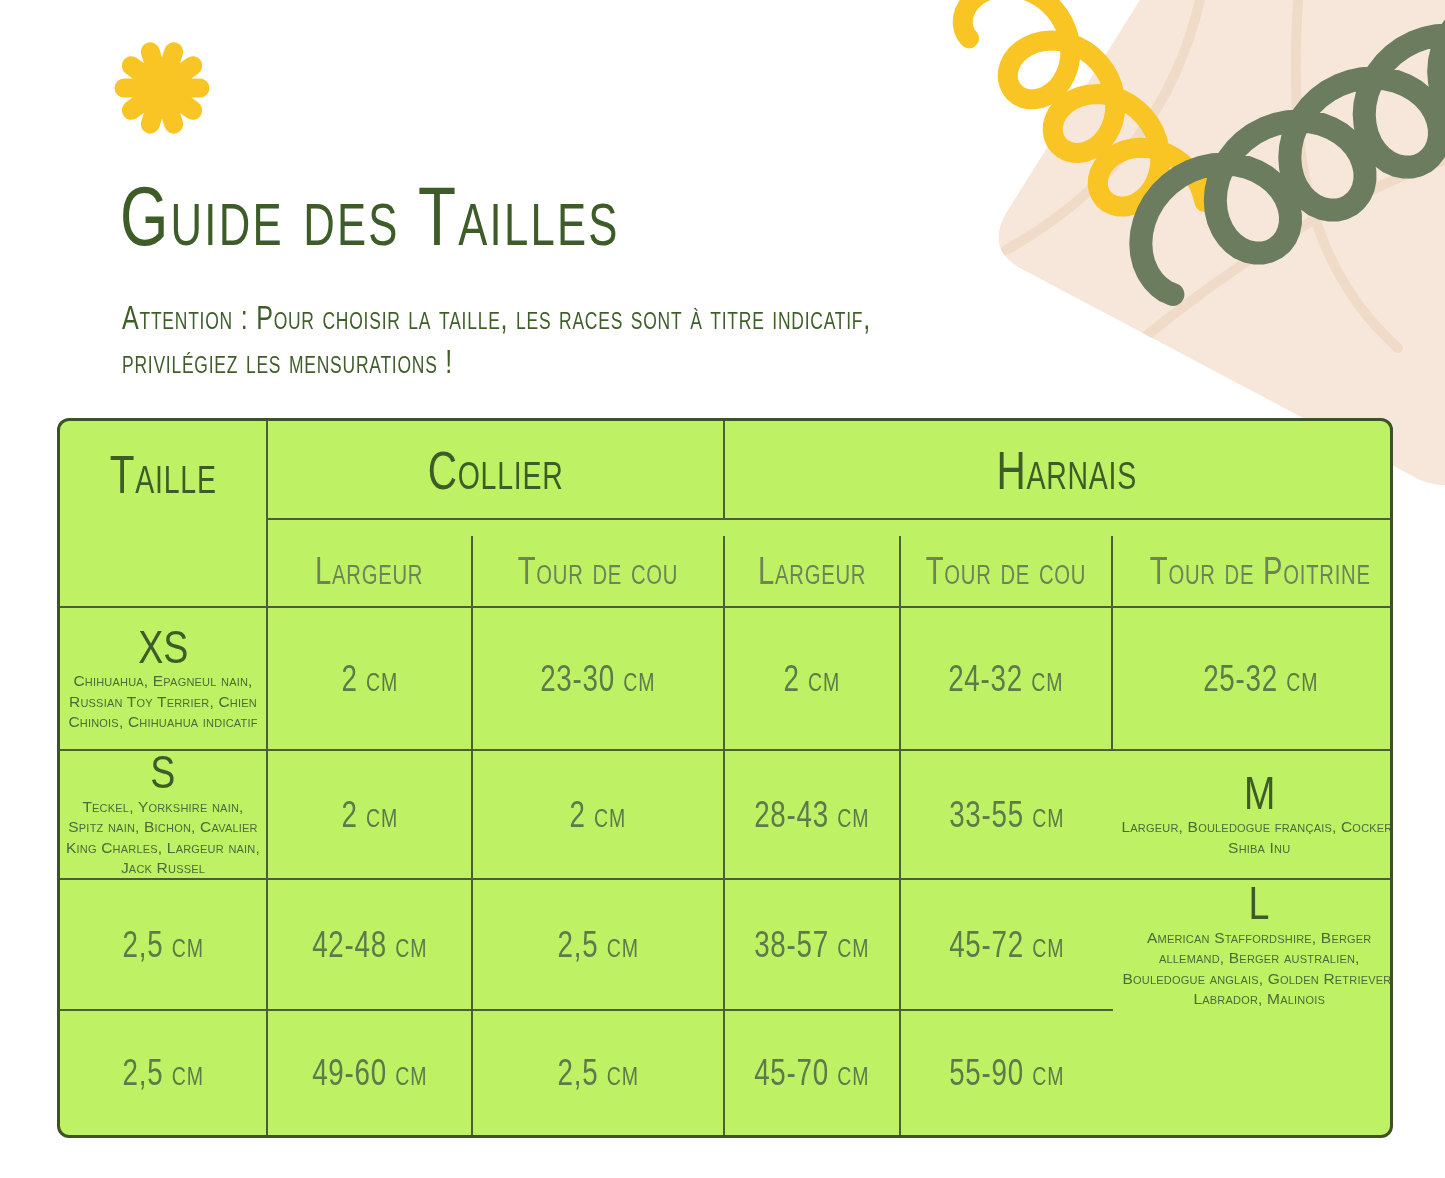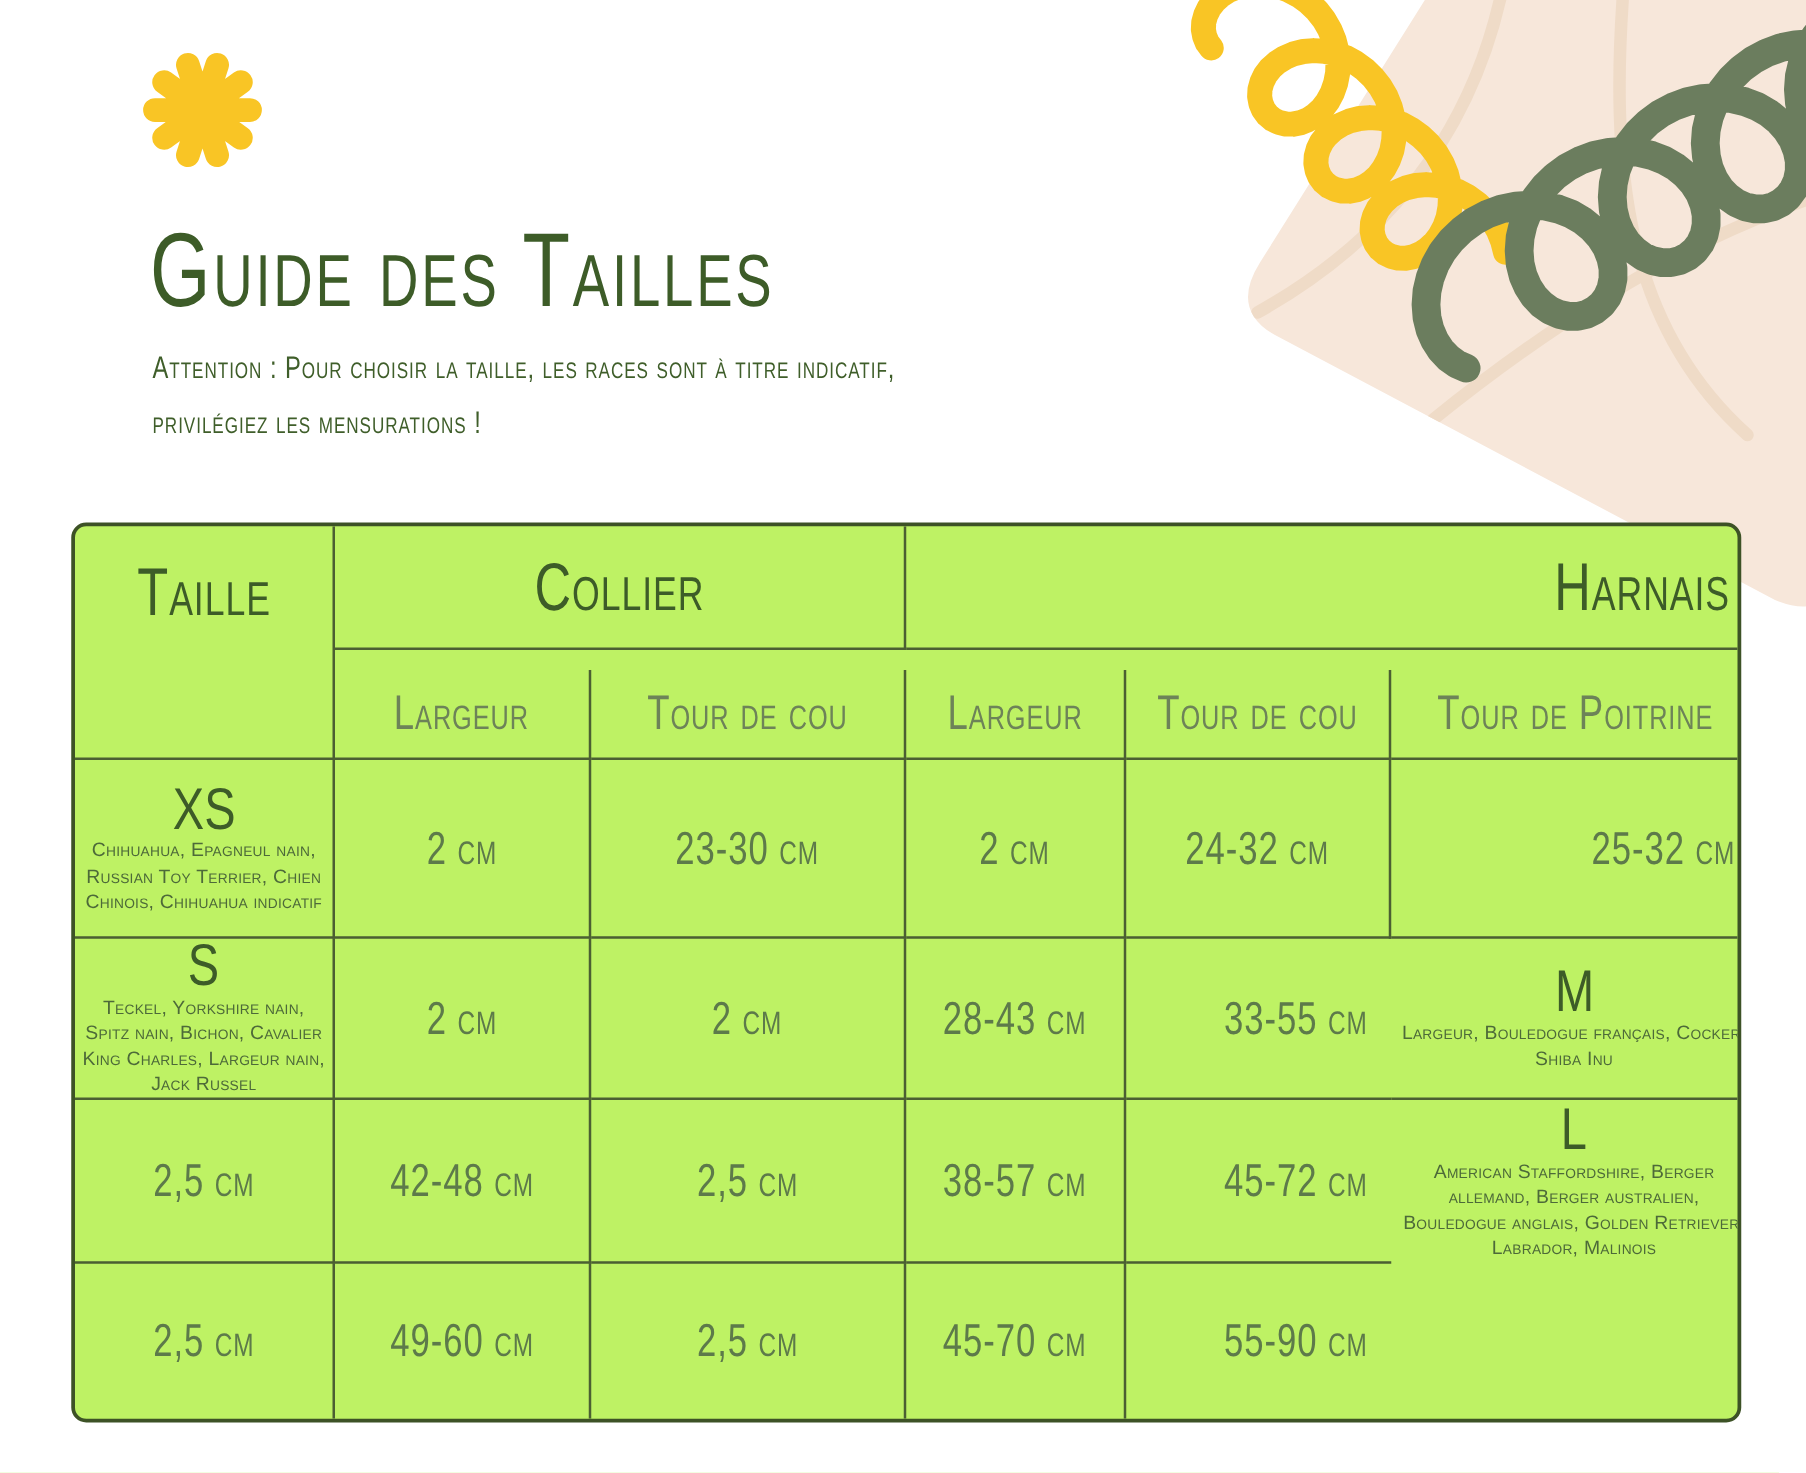--- a/index.html
+++ b/index.html
@@ -8,36 +8,36 @@
     font-family:"Liberation Sans",sans-serif;font-variant:small-caps;
   }
   
   .decor-svg{position:absolute;left:0;top:0;width:1445px;height:1178px;pointer-events:none;}
   
   .title{
     position:absolute;left:120px;top:168px;color:#3d5c28;font-size:84px;
     letter-spacing:3px;white-space:nowrap;
     transform:scaleX(.74);transform-origin:left center;
   }
-  .subtitle{position:absolute;left:122px;top:272px;color:#3f5e2a;font-size:25px;line-height:44px;}
+  .subtitle{position:absolute;left:122px;top:296px;color:#3f5e2a;font-size:33px;line-height:44px;}
   .subtitle span{display:block;transform:scaleX(.76);transform-origin:left center;white-space:nowrap;letter-spacing:1px;}
   
   .guide-table{
     position:absolute;left:57px;top:418px;width:1336px;height:720px;
     display:grid;box-sizing:border-box;
     grid-template-columns:208px 205px 252px 176px 212px 1fr;
     grid-template-rows:99px 88px 143px 129px 131px 1fr;
     border:3px solid #3d5226;border-radius:12px;overflow:hidden;background:#bef264;
   }
   .cell{
     display:flex;flex-direction:column;align-items:center;justify-content:center;
     box-sizing:border-box;text-align:center;
     border-right:2px solid #4b5f32;border-bottom:2px solid #4b5f32;
   }
-  .cell.last-col{border-right:none;align-items:flex-end;}
+  .cell.last-col{border-right:none;}
   .cell.last-row{border-bottom:none;}
   .h1{color:#3d5c28;font-size:54px;}
   .h1 span,.h2 span,.val span{display:inline-block;transform:scaleX(.75);white-space:nowrap;letter-spacing:1px;}
   .h2{color:#6d8358;font-size:39px;margin-top:16px;}
   .val{color:#5d7a4a;font-size:37px;}
   .taille-cell{grid-row:1/3;justify-content:flex-start;padding-top:22px;}
   .size-cell{padding:4px 6px;}
   .size-letter{color:#3d5c28;font-size:47px;line-height:.95;}
   .size-letter span{display:inline-block;transform:scaleX(.8);}
   .breeds{color:#4d6a39;font-size:15.5px;line-height:1.32;letter-spacing:.2px;margin-top:2px;}

